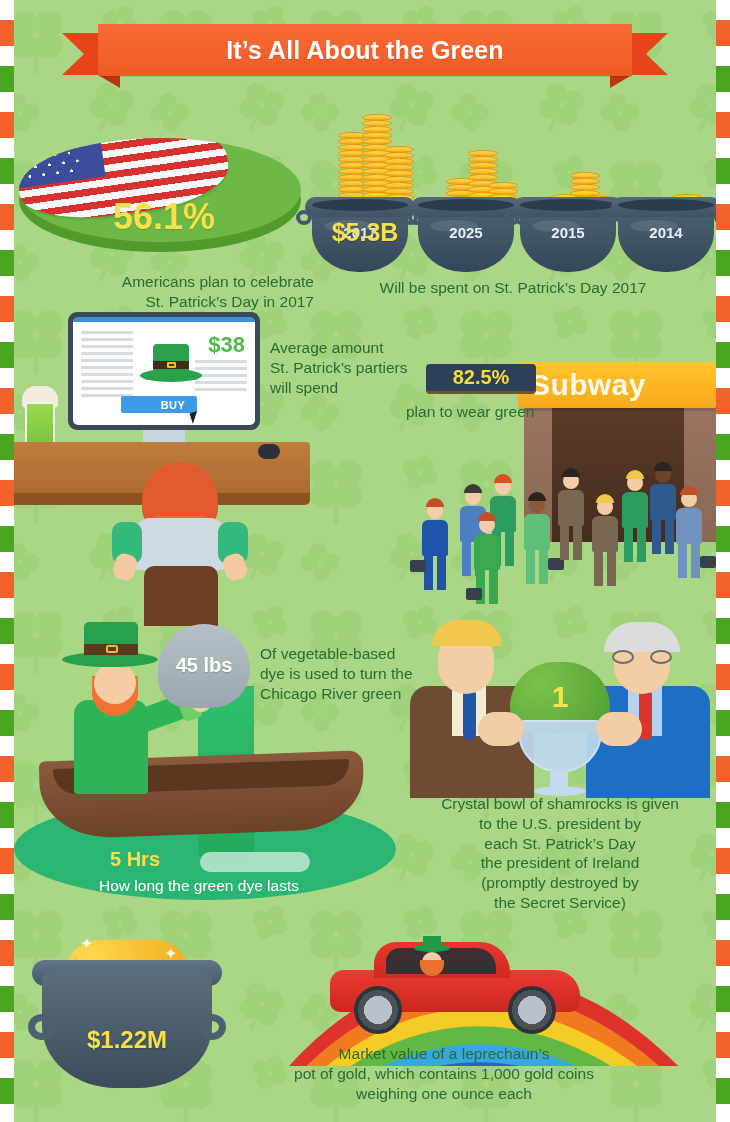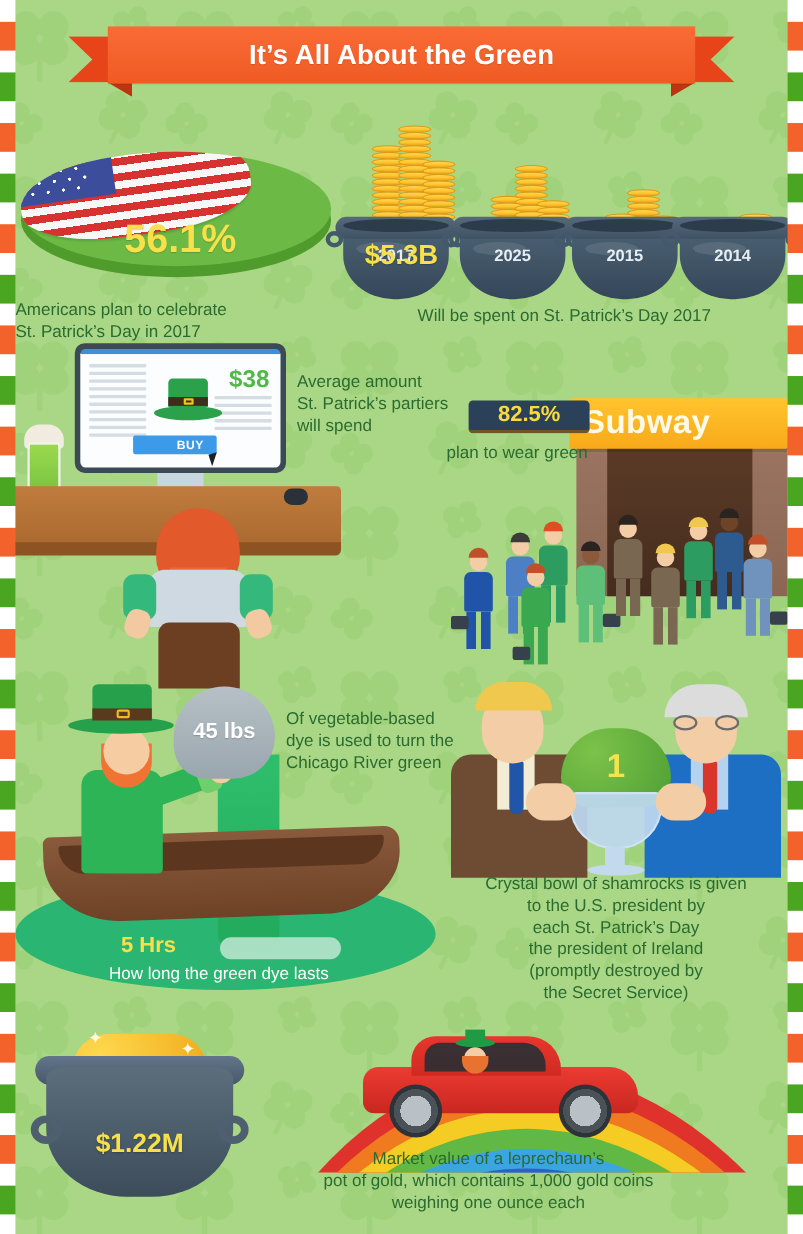--- a/index.html
+++ b/index.html
@@ -106,21 +106,21 @@
       radial-gradient(circle at 13px 32px,#fff 1.3px,transparent 1.6px),
       radial-gradient(circle at 27px 32px,#fff 1.3px,transparent 1.6px),
       radial-gradient(circle at 41px 32px,#fff 1.3px,transparent 1.6px),
       radial-gradient(circle at 55px 32px,#fff 1.3px,transparent 1.6px);
   }
   #pie-value{
     position:absolute; left:0; right:0; top:66px; text-align:center;
     font-size:36px; font-weight:bold; color:#f7e04a;
     text-shadow:0 1px 1px rgba(0,0,0,.18); z-index:5;
   }
-  #pie-caption{ margin-top:12px; text-align:left; }
+  #pie-caption{ margin-top:12px; text-align:right; }
 
   
   #pots-block{ left:310px; top:112px; width:406px; height:195px; }
   .pot-row{ position:relative; height:160px; }
   .pot-item{ position:absolute; bottom:0; }
   .coinstack{ position:absolute; left:50%; transform:translateX(-50%); bottom:48px; }
   .coincol{
     position:absolute; bottom:0; width:30px;
   }
   .coincol i{

